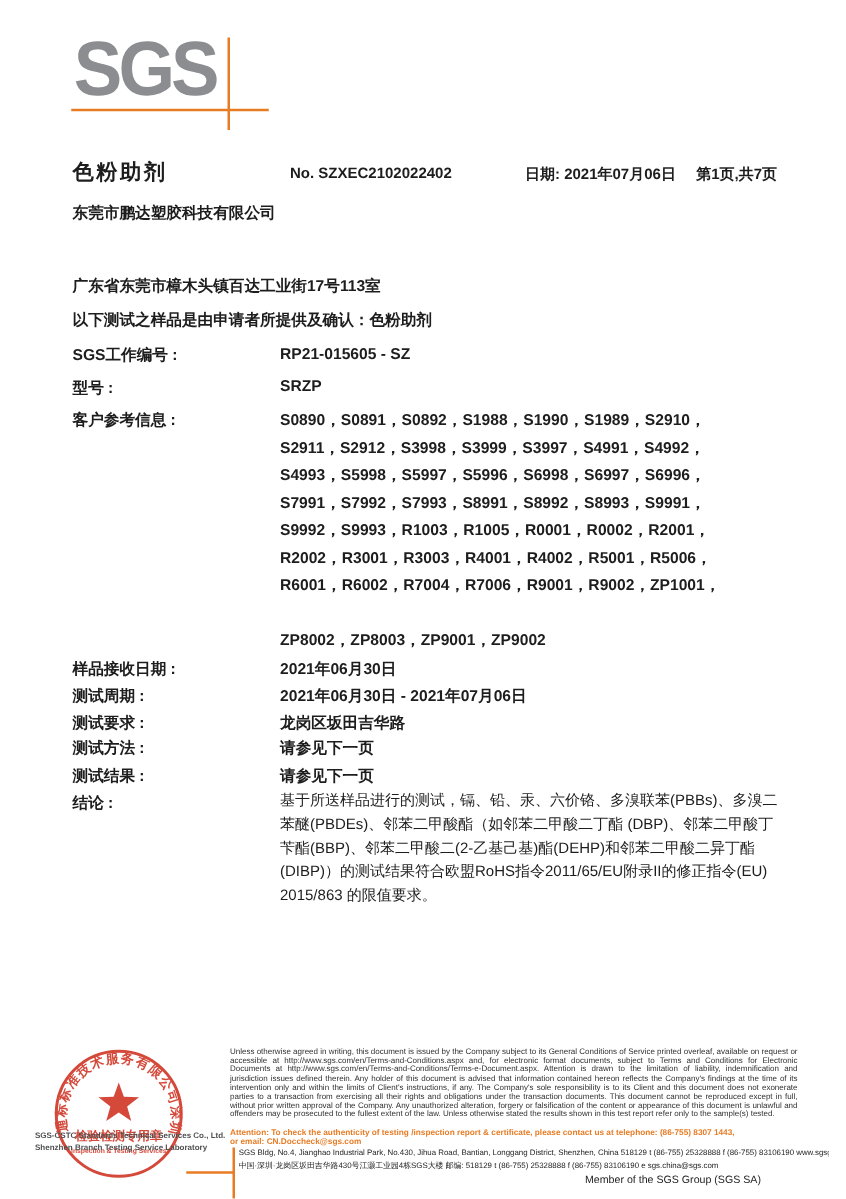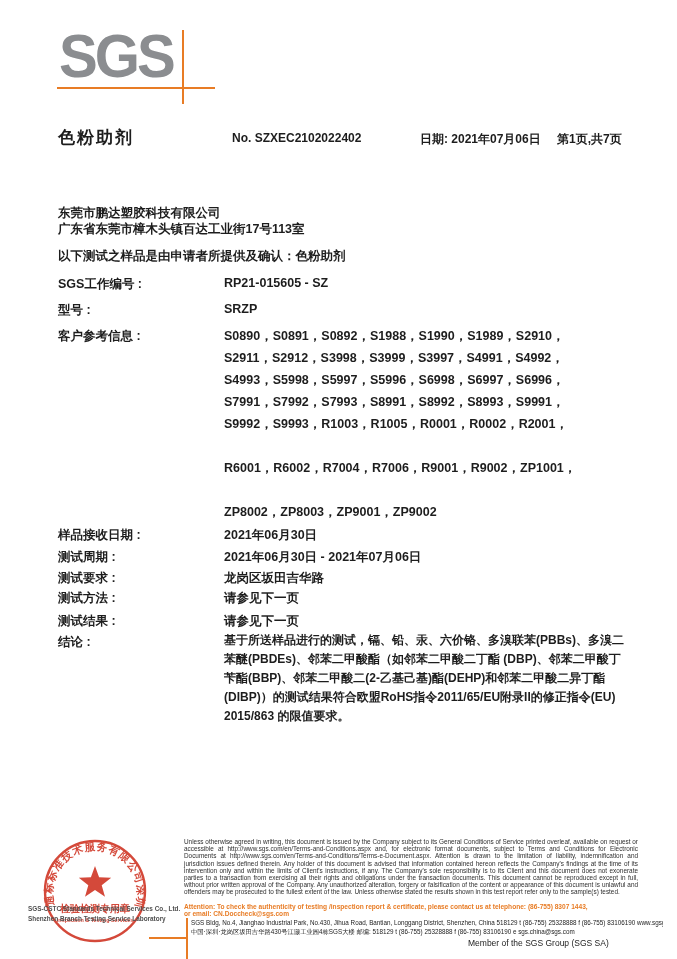--- a/index.html
+++ b/index.html
@@ -17,30 +17,30 @@
 
   
   .title{position:absolute;left:58px;top:126px;font-size:17px;font-weight:bold;letter-spacing:2px;}
   .hmeta{position:absolute;top:131px;font-size:12px;font-weight:bold;white-space:nowrap;}
   .h-no{left:232px;}
   .h-date{left:420px;}
   .h-pages{left:557px;}
 
   
   .appl{position:absolute;left:58px;font-size:12.5px;font-weight:bold;white-space:nowrap;}
-  .appl-name{top:162px;margin-top:43px;}
+  .appl-name{top:162px;}
   .appl-addr{top:188px;margin-top:33px;}
 
   
   .intro{position:absolute;left:58px;top:248px;font-size:12.5px;font-weight:bold;white-space:nowrap;}
   .flabel{position:absolute;left:58px;font-size:12.5px;font-weight:bold;white-space:nowrap;}
   .fvalue{position:absolute;left:224px;font-size:12.5px;font-weight:bold;white-space:nowrap;}
   .refline{position:absolute;left:224px;font-size:12.5px;font-weight:bold;white-space:nowrap;}
   .conclusion-text{position:absolute;left:224px;top:631px;width:402px;font-size:12px;
-    font-weight:bold;line-height:19px;white-space:normal;}
+    font-weight:normal;line-height:19px;white-space:normal;}
 
   
   .legal{position:absolute;left:184px;top:838px;width:454px;font-size:6.4px;line-height:7.2px;
     color:#2f2f2f;text-align:justify;font-weight:500;}
   .attention{position:absolute;left:184px;top:903px;width:454px;font-size:6.6px;line-height:7.4px;
     color:#e87c25;font-weight:bold;}
   .addr{position:absolute;left:191px;width:446px;font-size:6.3px;color:#232323;white-space:nowrap;}
   .addr-en{top:919px;}
   .addr-cn{top:928px;}
   .member{position:absolute;left:468px;top:938px;font-size:8.5px;color:#232323;}
@@ -73,20 +73,21 @@
 
   <div class="flabel" style="top:302px">型号 :</div>
   <div class="fvalue" style="top:302px">SRZP</div>
 
   <div class="flabel" style="top:328px">客户参考信息 :</div>
   <div class="refline" style="top:328px">S0890，S0891，S0892，S1988，S1990，S1989，S2910，</div>
   <div class="refline" style="top:350px">S2911，S2912，S3998，S3999，S3997，S4991，S4992，</div>
   <div class="refline" style="top:372px">S4993，S5998，S5997，S5996，S6998，S6997，S6996，</div>
   <div class="refline" style="top:394px">S7991，S7992，S7993，S8991，S8992，S8993，S9991，</div>
   <div class="refline" style="top:416px">S9992，S9993，R1003，R1005，R0001，R0002，R2001，</div>
+  <div class="refline" style="top:438px">R2002，R3001，R3003，R4001，R4002，R5001，R5006，</div>
   <div class="refline" style="top:460px">R6001，R6002，R7004，R7006，R9001，R9002，ZP1001，</div>
   <div class="refline" style="top:504px">ZP8002，ZP8003，ZP9001，ZP9002</div>
 
   <div class="flabel" style="top:527px">样品接收日期 :</div>
   <div class="fvalue" style="top:527px">2021年06月30日</div>
 
   <div class="flabel" style="top:549px">测试周期 :</div>
   <div class="fvalue" style="top:549px">2021年06月30日 - 2021年07月06日</div>
 
   <div class="flabel" style="top:570px">测试要求 :</div>

